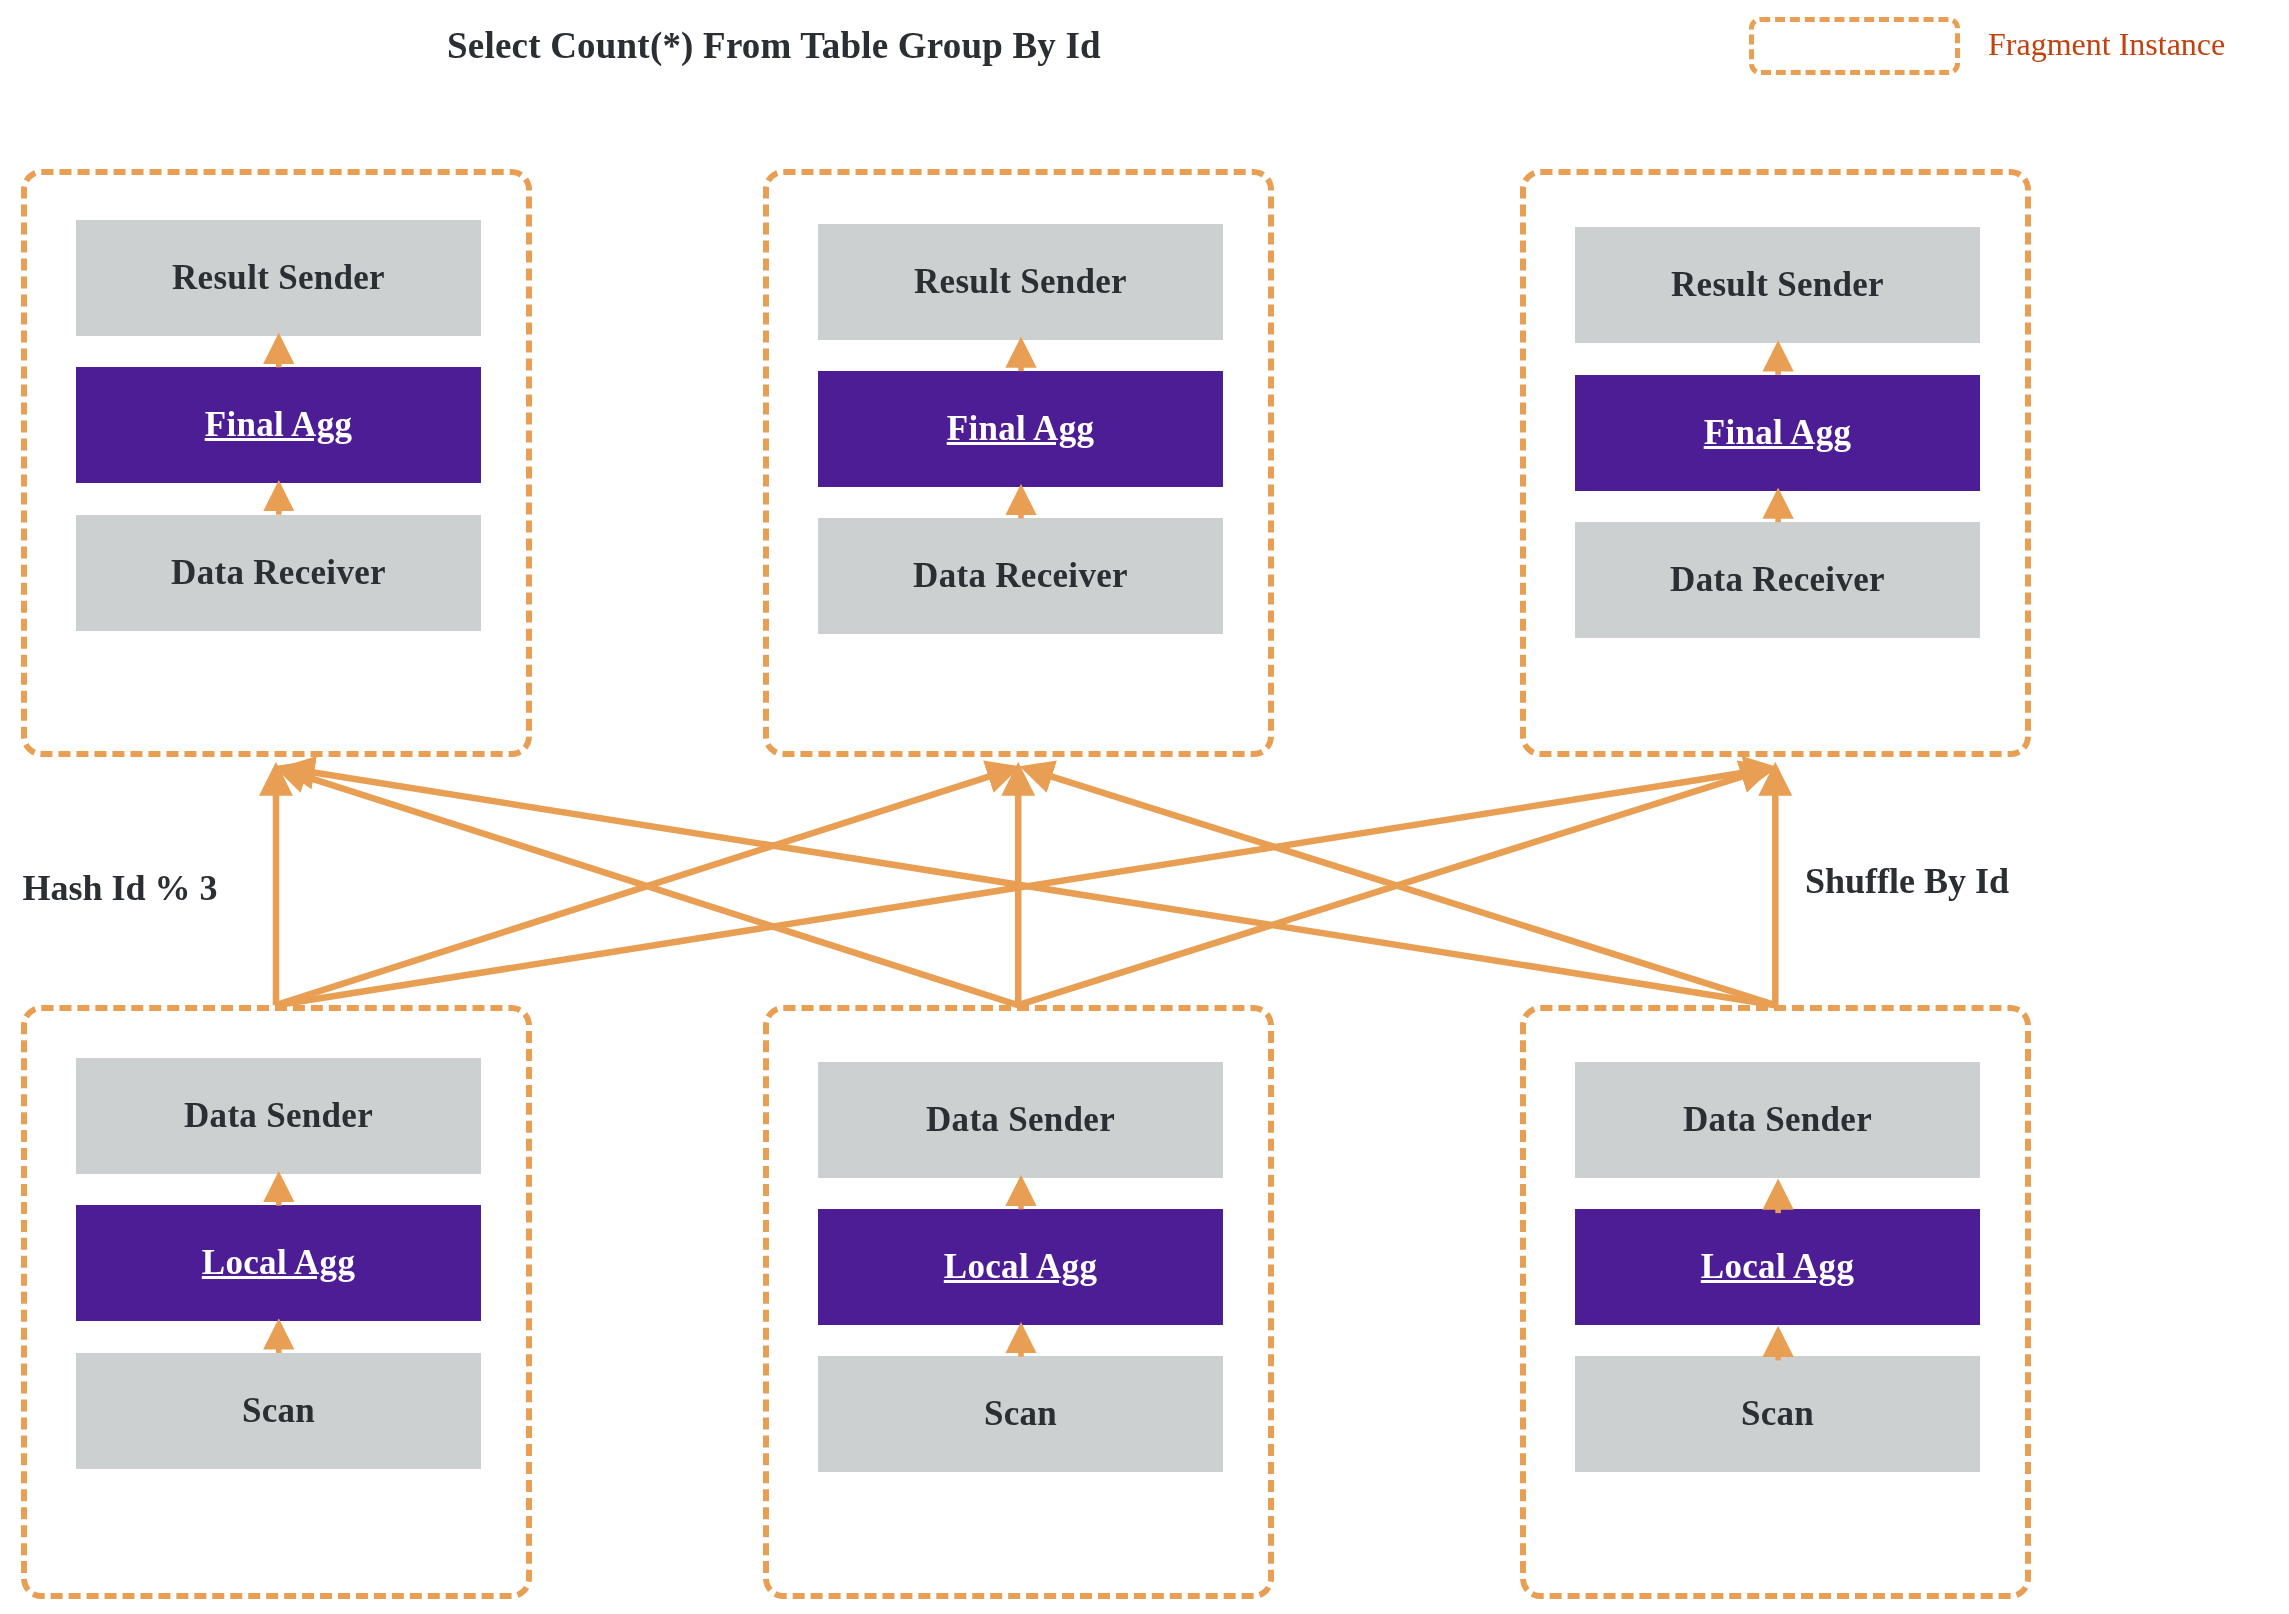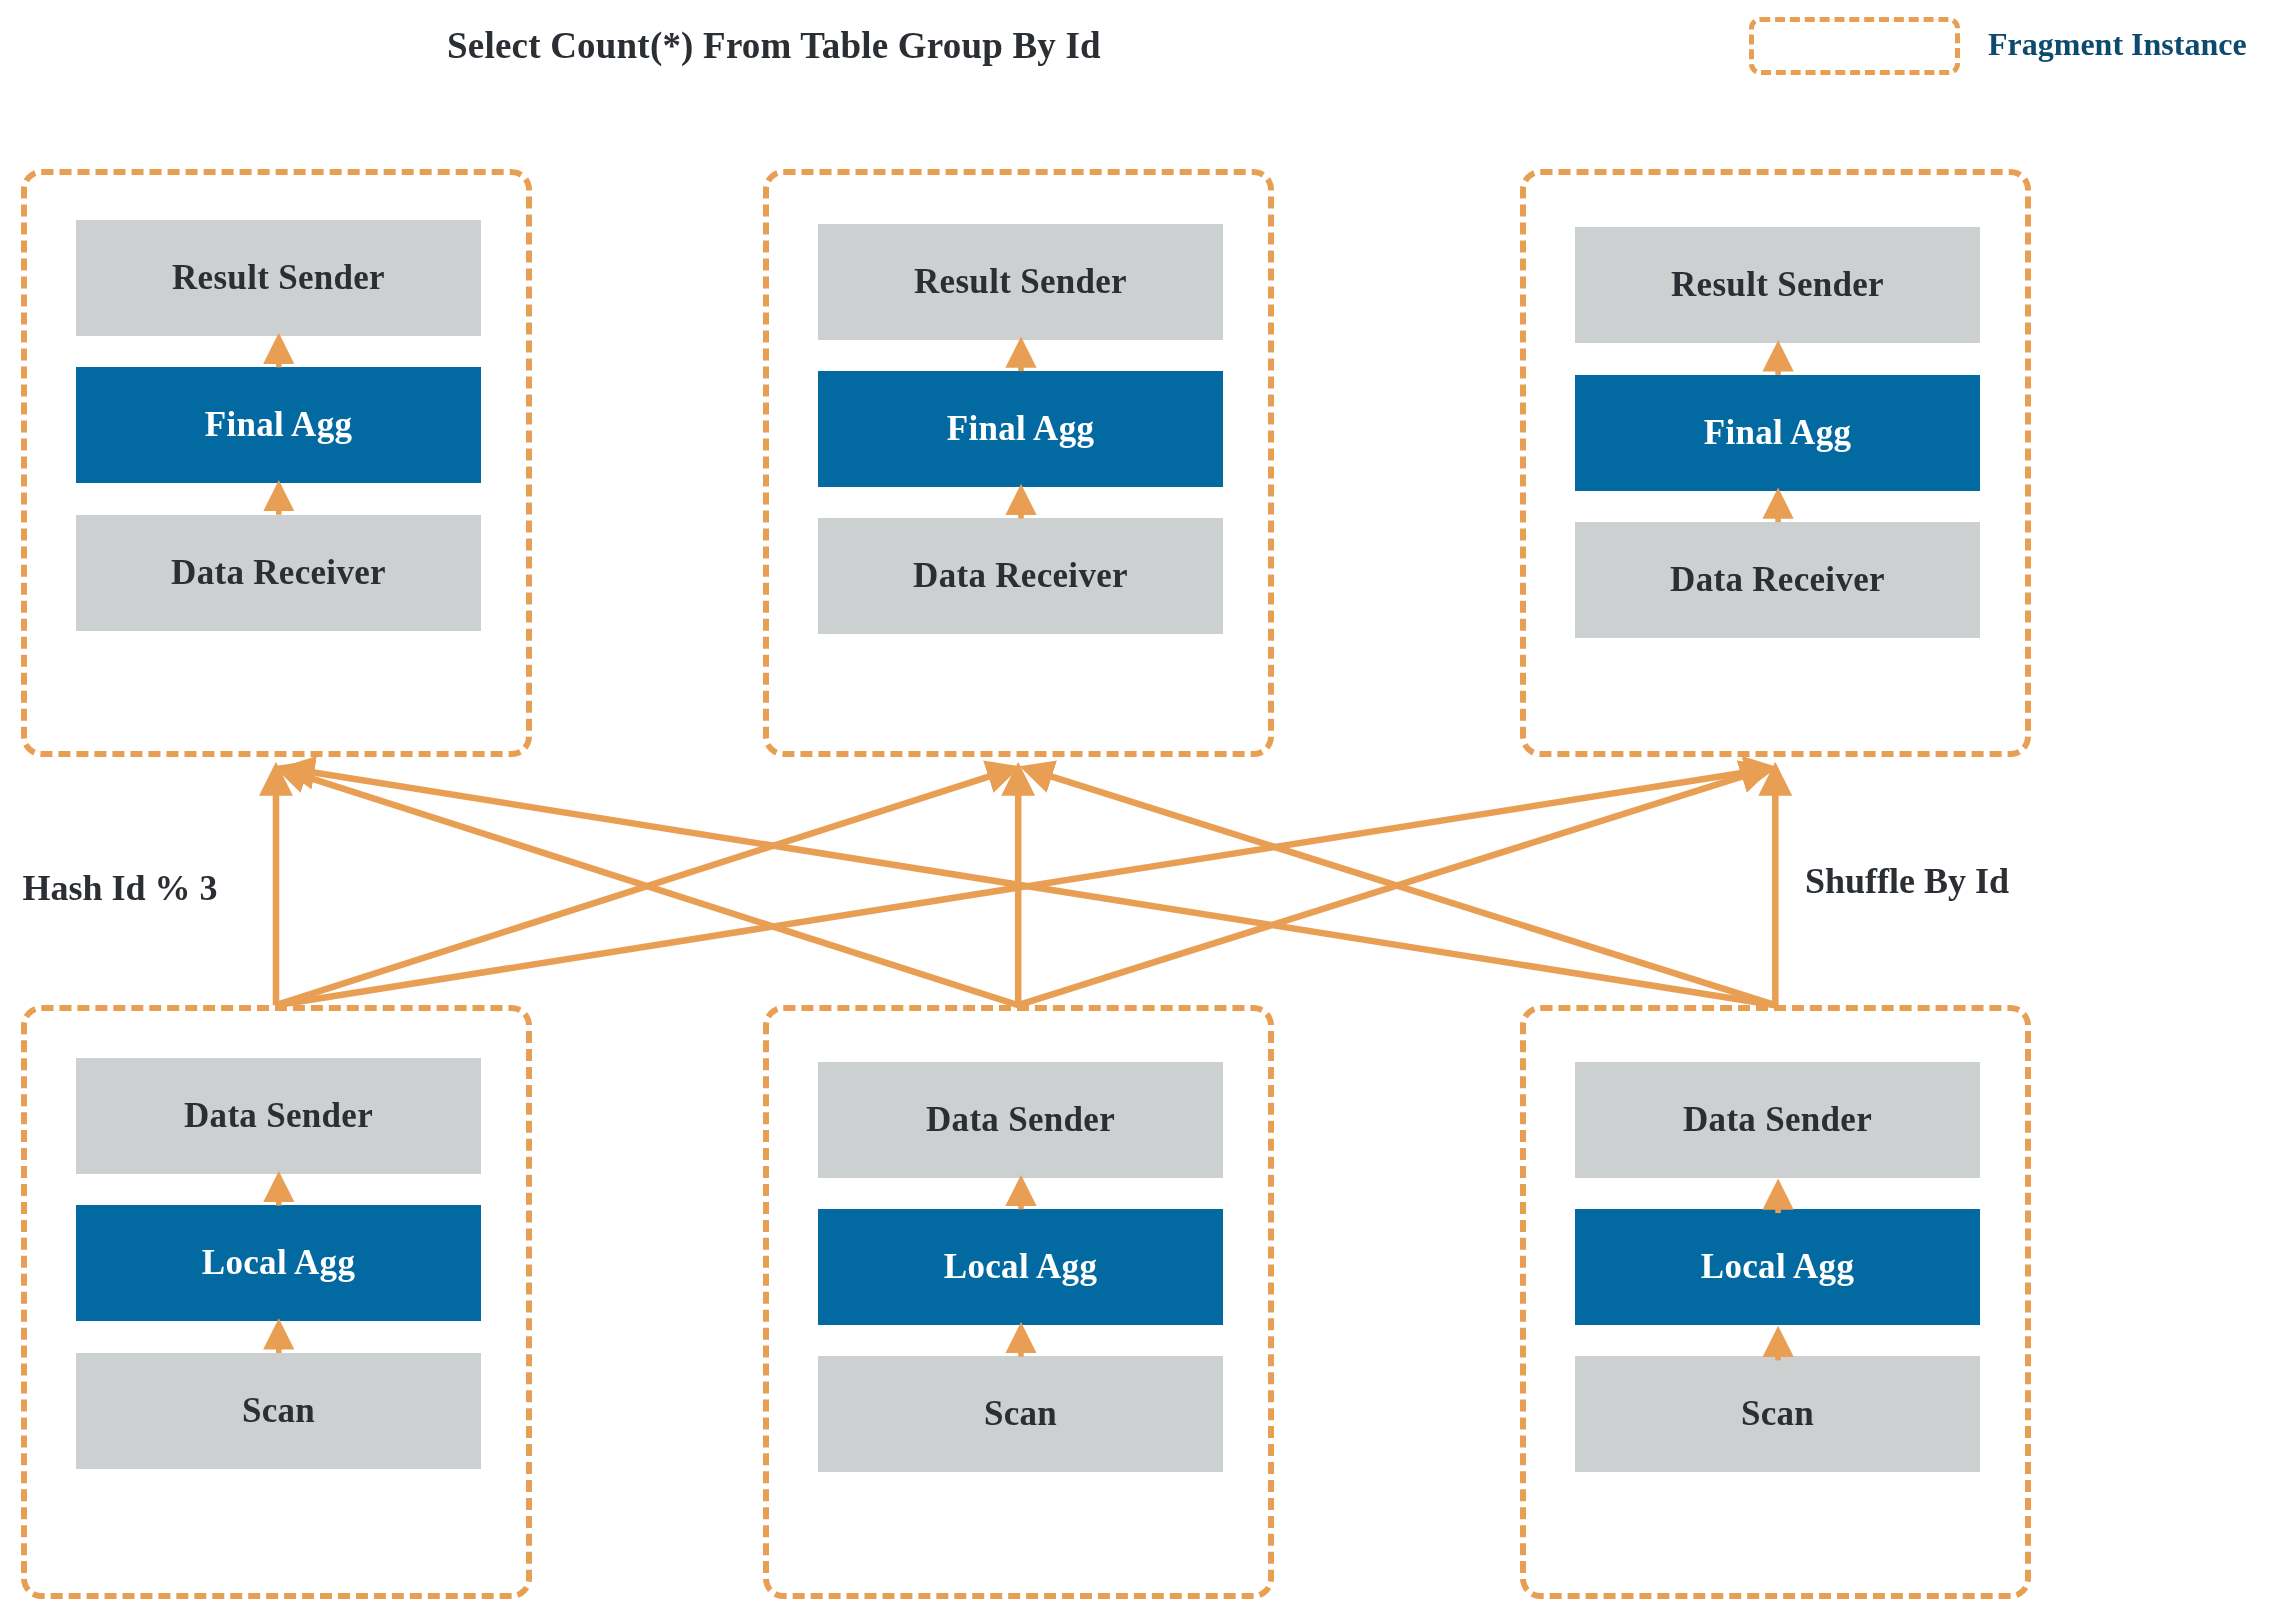--- a/index.html
+++ b/index.html
@@ -48,22 +48,22 @@
     border: 5.6px dashed #e89f54;
     border-radius: 11.2px;
     box-sizing: border-box;
     background: #ffffff;
   }
   #legend-label {
     position: absolute;
     left: 239px;
     top: 13px;
     font-size: 32px;
-    font-weight: bold;
-    color: #0c4a6e;
+    font-weight: normal;
+    color: #c2410c;
     white-space: nowrap;
   }
 
   
   .fragment {
     position: absolute;
     box-sizing: border-box;
     border: 6.5px dashed #e89f54;
     border-radius: 20.5px;
     background: transparent;
@@ -78,22 +78,23 @@
     justify-content: center;
     font-size: 35px;
     font-weight: bold;
     letter-spacing: 0.3px;
   }
   .op-gray {
     background: #ccd0d1;
     color: #2b2f33;
   }
   .op-teal {
-    background: #0369a1;
+    background: #4c1d95;
     color: #ffffff;
+    text-decoration: underline;
   }
 
   
   .edge-layer {
     position: absolute;
     left: 0;
     top: 0;
     width: 2290px;
     height: 1615px;
     pointer-events: none;

